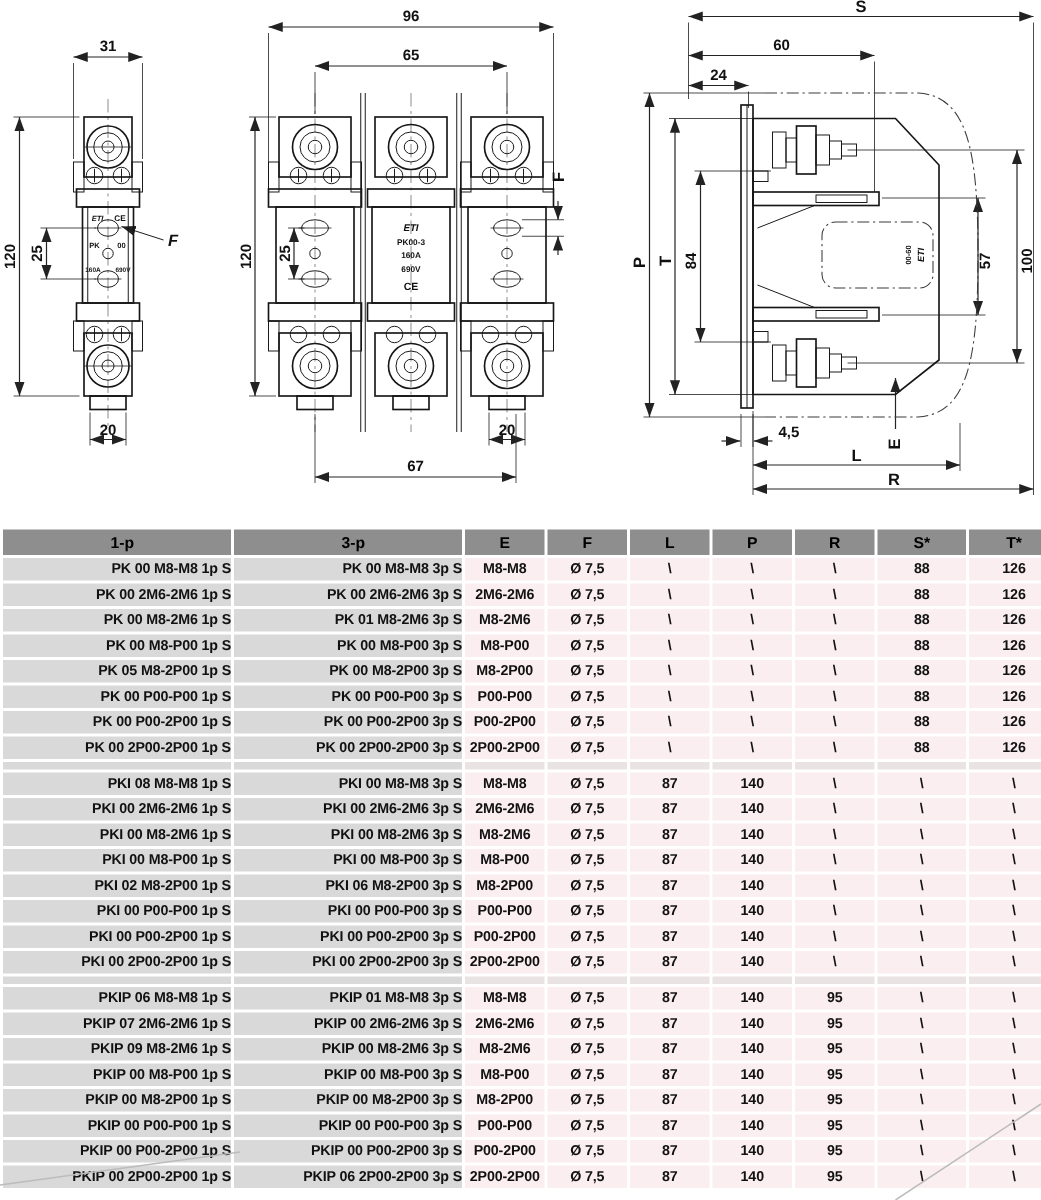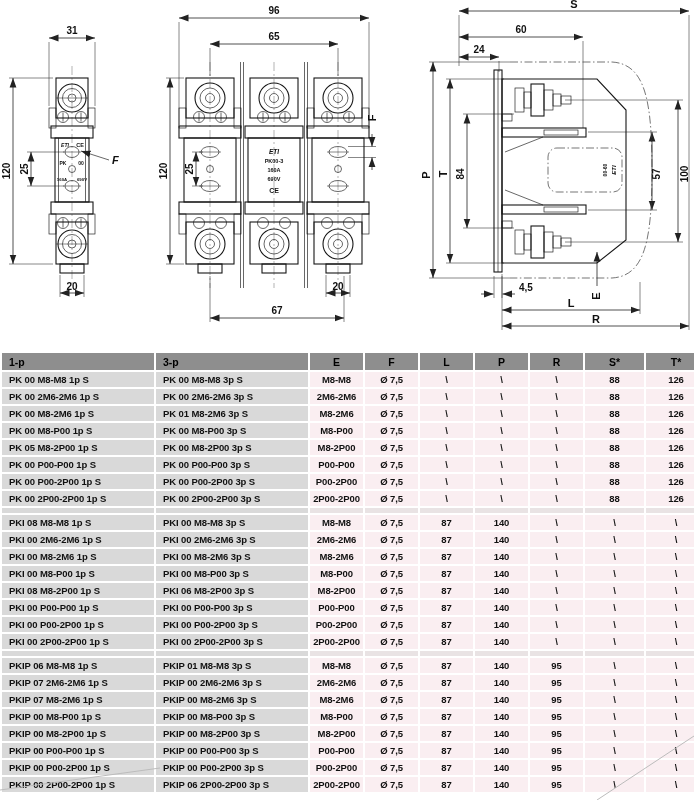--- a/index.html
+++ b/index.html
@@ -15,25 +15,25 @@
   .ext{fill:none;stroke:#242424;stroke-width:0.55;}
   .dd{fill:none;stroke:#3a3a3a;stroke-width:0.7;stroke-dasharray:8 2.5 1.5 2.5;}
   .cl{fill:none;stroke:#555;stroke-width:0.45;stroke-dasharray:9 3 2 3;}
   .dt{font:700 10px "Liberation Sans",sans-serif;}
   .dtl{font:700 11px "Liberation Sans",sans-serif;}
   .it{font-style:italic;}
   .bt{font-weight:700;text-anchor:middle;}
   .tablewrap{position:absolute;top:351px;left:0;width:694px;}
   table{border-collapse:separate;border-spacing:2px;width:694px;table-layout:fixed;}
   th{background:var(--header-bg,#8e8e8e);color:#000;font-size:10.5px;font-weight:700;height:17px;padding:0;}
-  th.c-name{text-align:left;padding-left:7px;}
+  th.c-name{text-align:center;padding-left:7px;}
   th.c-val{text-align:center;}
   td{font-size:9.5px;font-weight:700;height:15px;padding:0;color:#111;letter-spacing:-0.1px;
      white-space:nowrap;overflow:hidden;}
-  td.c-name{background:var(--name-bg,#d9d9d9);text-align:left;padding-left:7px;}
+  td.c-name{background:var(--name-bg,#d9d9d9);text-align:right;padding-left:7px;}
   td.c-val{background:var(--val-bg,#faeef1);text-align:center;}
   tr.sep td{height:5px;}
   tr.sep td.c-name{background:var(--sep-name,#d9d9d9);}
   tr.sep td.c-val{background:var(--sep-val,#e9e3e4);}
   .stray{position:absolute;inset:0;pointer-events:none;}
 </style>
 </head>
 <body>
 
 <svg class="drawings" width="694" height="350" viewBox="0 0 694 350">
@@ -488,21 +488,21 @@
           <td class="c-name">PKI 00 M8-P00 3p S</td>
           <td class="c-val">M8-P00</td>
           <td class="c-val">Ø 7,5</td>
           <td class="c-val">87</td>
           <td class="c-val">140</td>
           <td class="c-val">\</td>
           <td class="c-val">\</td>
           <td class="c-val">\</td>
         </tr>
         <tr>
-          <td class="c-name">PKI 08 M8-2P00 1p S</td>
+          <td class="c-name">PKI 02 M8-2P00 1p S</td>
           <td class="c-name">PKI 06 M8-2P00 3p S</td>
           <td class="c-val">M8-2P00</td>
           <td class="c-val">Ø 7,5</td>
           <td class="c-val">87</td>
           <td class="c-val">140</td>
           <td class="c-val">\</td>
           <td class="c-val">\</td>
           <td class="c-val">\</td>
         </tr>
         <tr>
@@ -565,21 +565,21 @@
           <td class="c-name">PKIP 00 2M6-2M6 3p S</td>
           <td class="c-val">2M6-2M6</td>
           <td class="c-val">Ø 7,5</td>
           <td class="c-val">87</td>
           <td class="c-val">140</td>
           <td class="c-val">95</td>
           <td class="c-val">\</td>
           <td class="c-val">\</td>
         </tr>
         <tr>
-          <td class="c-name">PKIP 07 M8-2M6 1p S</td>
+          <td class="c-name">PKIP 09 M8-2M6 1p S</td>
           <td class="c-name">PKIP 00 M8-2M6 3p S</td>
           <td class="c-val">M8-2M6</td>
           <td class="c-val">Ø 7,5</td>
           <td class="c-val">87</td>
           <td class="c-val">140</td>
           <td class="c-val">95</td>
           <td class="c-val">\</td>
           <td class="c-val">\</td>
         </tr>
         <tr>

